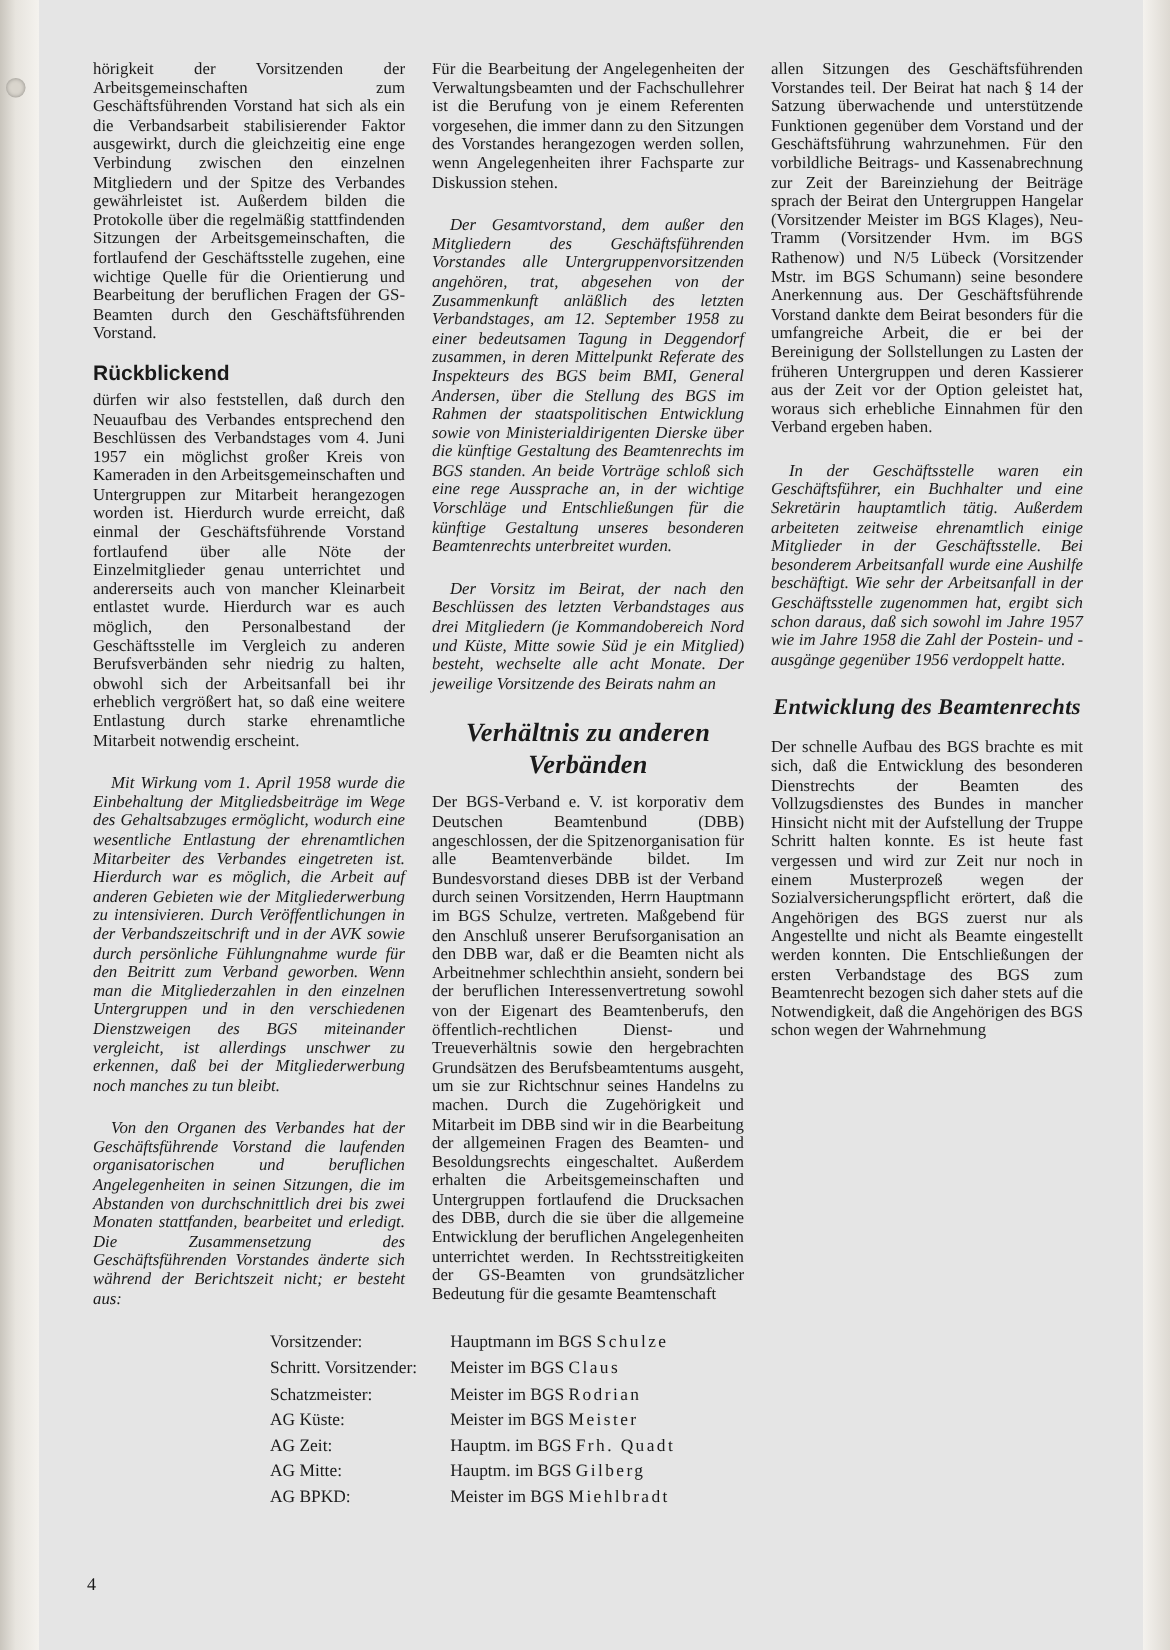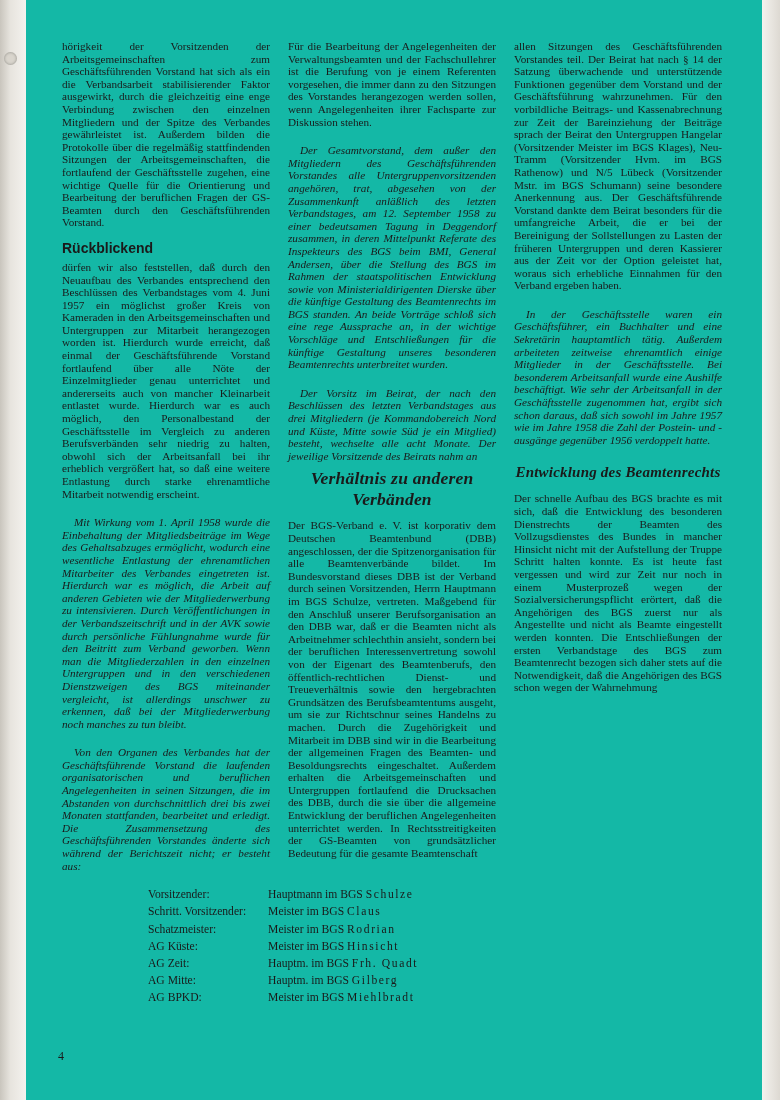--- a/index.html
+++ b/index.html
@@ -11,21 +11,21 @@
     width: 780px;
     height: 1100px;
     font-family: "Liberation Serif", serif;
     color: #1a1a1a;
     position: relative;
     overflow: hidden;
   }
   .page {
     position: absolute;
     inset: 0;
-    background: #14b8a6;
+    background: #e5e5e5;
   }
   
   .page::before {
     content: "";
     position: absolute;
     left: 0; top: 0; bottom: 0;
     width: 26px;
     background: linear-gradient(to right, #c9c5bd 0%, #e7e4de 40%, #f4f2ee 100%);
   }
   .page::after {
@@ -67,33 +67,33 @@
     font-size: 14px;
     margin: 11px 0 5px 0;
     text-align: left;
   }
   h2.center-italic {
     font-family: "Liberation Serif", serif;
     font-style: italic;
     font-weight: bold;
     font-size: 17.5px;
     text-align: center;
-    margin: 6px 0 9px 0;
+    margin: 16px 0 9px 0;
     letter-spacing: 0.2px;
   }
   h2.center-italic.small {
     font-size: 15px;
     line-height: 21px;
     margin: 16px 0 9px 0;
   }
   .sp { letter-spacing: 1.6px; }
   
   .officers {
     margin-top: 14px;
-    margin-left: 86px;
+    margin-left: 118px;
     font-size: 11.6px;
     line-height: 17.2px;
   }
   .officers table {
     border-collapse: collapse;
   }
   .officers td {
     padding: 0 0 0 0;
     vertical-align: top;
     white-space: nowrap;
@@ -163,21 +163,21 @@
           <tr>
             <td class="role">Schritt. Vorsitzender:</td>
             <td><span>Meister im BGS </span><span class="sp">Claus</span></td>
           </tr>
           <tr>
             <td class="role">Schatzmeister:</td>
             <td><span>Meister im BGS </span><span class="sp">Rodrian</span></td>
           </tr>
           <tr>
             <td class="role">AG Küste:</td>
-            <td><span>Meister im BGS </span><span class="sp">Hinsicht</span></td>
+            <td><span>Meister im BGS </span><span class="sp">Meister</span></td>
           </tr>
           <tr>
             <td class="role">AG Zeit:</td>
             <td><span>Hauptm. im BGS </span><span class="sp">Frh. Quadt</span></td>
           </tr>
           <tr>
             <td class="role">AG Mitte:</td>
             <td><span>Hauptm. im BGS </span><span class="sp">Gilberg</span></td>
           </tr>
           <tr>

